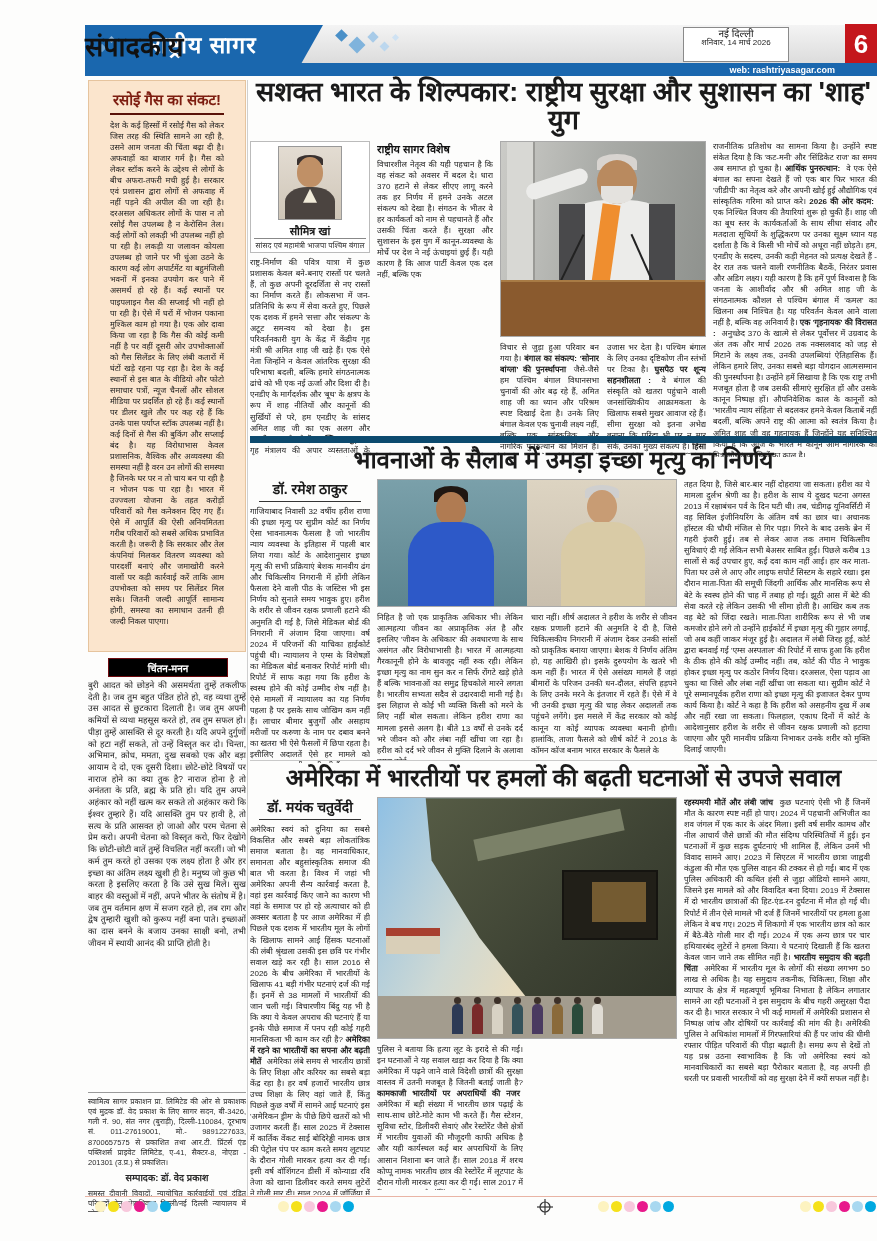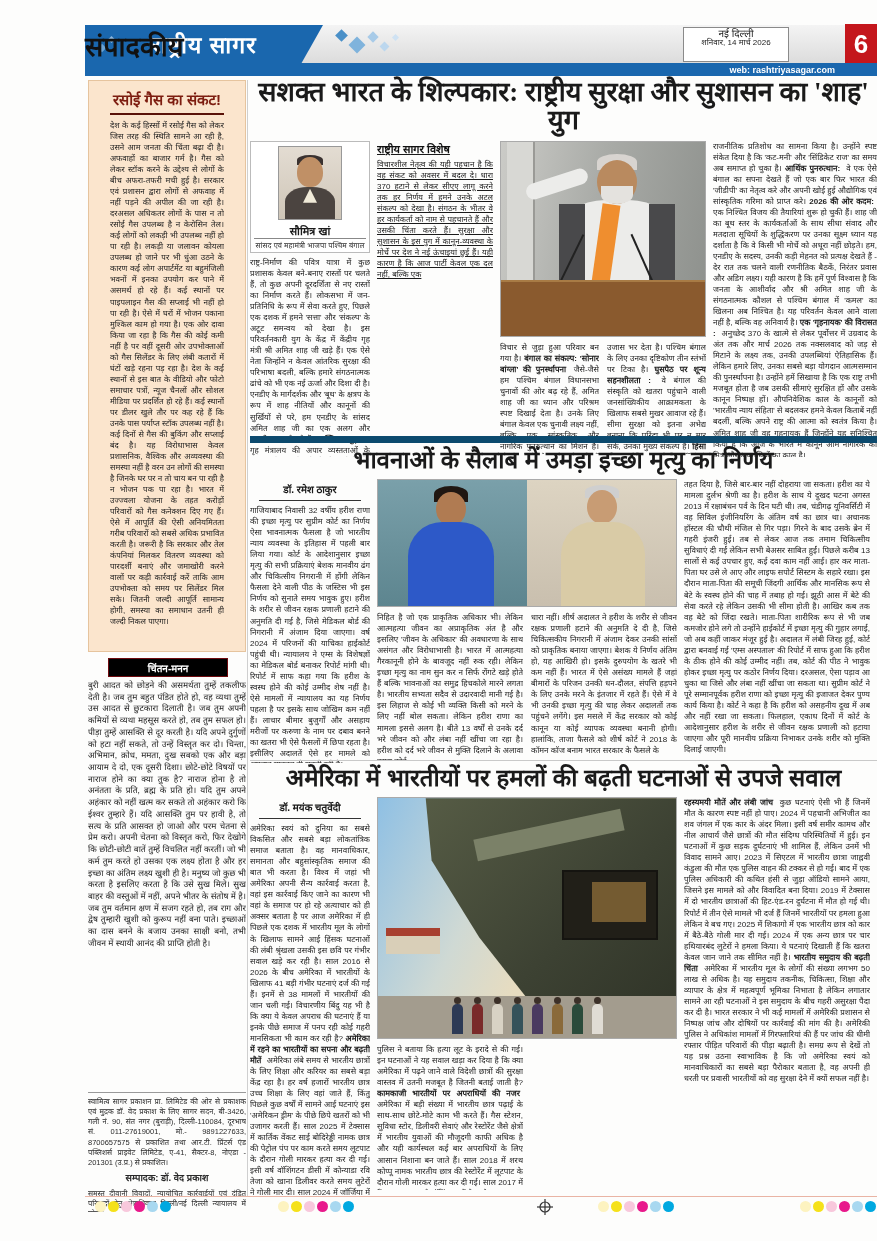--- a/index.html
+++ b/index.html
@@ -50,42 +50,42 @@
                margin-bottom:8px;}
   .imprint{position:absolute;left:88px;top:1092px;width:158px;height:120px;border-top:1px solid #999;
            padding-top:4px;box-sizing:border-box;font-size:7.5px;line-height:1.35;
            text-align:justify;color:#2a2a2a;}
   .editor-line{font-size:9.5px;font-weight:bold;text-align:center;margin:4px 0;}
   
   .article{position:absolute;left:250px;width:627px;}
   .a1{top:78px;height:356px;}
   .a2{top:436px;height:322px;border-top:7px solid #0c4a6e;}
   .a3{top:760px;height:436px;border-top:1px solid #c9c9c9;}
-  .headline1{font-size:27px;font-weight:bold;text-align:center;line-height:1.05;margin:0 0 6px;font-family:Liberation Serif, serif;}
+  .headline1{font-size:27px;font-weight:bold;text-align:center;line-height:1.05;margin:0 0 6px;}
   .headline2{font-size:24px;font-weight:bold;text-align:center;line-height:1.05;margin:4px 0 7px;}
   .cols{display:flex;gap:7px;}
   .colN{box-sizing:border-box;}
   .author-box{border:1px solid #bbb;background:#fff;padding:4px 3px 2px;text-align:center;
               margin-bottom:4px;}
   .author-photo{width:62px;height:72px;margin:0 auto 3px;border:1px solid #999;position:relative;
                 background:linear-gradient(#e3dcd2,#cfc6b8);overflow:hidden;}
   .ap-head{position:absolute;left:18px;top:10px;width:26px;height:30px;border-radius:50% 50% 45% 45%;
            background:#c09066;}
   .ap-hair{position:absolute;left:18px;top:8px;width:26px;height:10px;border-radius:50% 50% 0 0;
            background:#3a3230;}
   .ap-body{position:absolute;left:6px;top:40px;width:50px;height:32px;border-radius:45% 45% 0 0;
            background:#4b4440;}
   .ap-shirt{position:absolute;left:24px;top:42px;width:14px;height:14px;background:#f0ead8;
             clip-path:polygon(50% 0,100% 100%,0 100%);}
   .author-name{font-size:11px;font-weight:bold;margin:0 0;}
   .author-role{font-size:7.5px;color:#333;line-height:1.25;border-top:1px solid #888;
                padding-top:2px;}
   .tag{font-size:11px;font-weight:bold;color:#111;margin-bottom:3px;}
   .byline{text-align:center;margin-bottom:4px;}
-  .byline .by-name{font-size:10px;font-weight:bold;text-align:right;}
+  .byline .by-name{font-size:14px;font-weight:bold;text-align:right;}
   .byline .by-rule{height:1px;background:#333;width:85%;margin:3px auto 0;}
   .under-cols{display:flex;gap:8px;margin-top:5px;}
   
   .ph{position:relative;overflow:hidden;border:1px solid #aaa;box-sizing:border-box;}
   
   .shah{width:206px;height:196px;background:linear-gradient(100deg,#cbcbc7,#a9aba7 45%,#8d908c);}
   .shah .pillar{position:absolute;left:6px;top:0;width:26px;height:140px;background:#d8d8d4;
                 border-right:2px solid #9a9a96;}
   .shah .head{position:absolute;left:96px;top:18px;width:40px;height:44px;border-radius:50%;
               background:#b98a5f;}
@@ -209,21 +209,21 @@
           <div class="author-role">सांसद एवं महामंत्री भाजपा पश्चिम बंगाल</div>
         </div>
         <div class="jtext">
           <span>राष्ट्र-निर्माण की पवित्र यात्रा में कुछ प्रशासक केवल बने-बनाए रास्तों पर चलते हैं, तो कुछ अपनी दूरदर्शिता से नए रास्तों का निर्माण करते हैं। लोकसभा में जन-प्रतिनिधि के रूप में सेवा करते हुए, पिछले एक दशक में हमने 'सत्ता' और 'संकल्प' के अटूट समन्वय को देखा है। इस परिवर्तनकारी युग के केंद्र में केंद्रीय गृह मंत्री श्री अमित शाह जी खड़े हैं। एक ऐसे नेता जिन्होंने न केवल आंतरिक सुरक्षा की परिभाषा बदली, बल्कि हमारे संगठनात्मक ढांचे को भी एक नई ऊर्जा और दिशा दी है। एनडीए के मार्गदर्शक और 'बूथ' के क्षत्रप के रूप में शाह नीतियों और कानूनों की सुर्खियों से परे, हम एनडीए के सांसद अमित शाह जी का एक अलग और आत्मीय रूप देखते हैं।</span>
           <b class="sub">व्यक्तिगत जुड़ाव:</b>
           <span>गृह मंत्रालय की अपार व्यस्तताओं के बावजूद वे हर प्रदेश के निर्वाचन क्षेत्रों और बूथ स्तर के कार्यकर्ताओं से सीधा संवाद रखते हैं। हमारे लिए वे केवल एक राजनेता नहीं, बल्कि कार्यकर्ताओं के अभिभावक हैं।</span>
           
           
         </div>
       </div>
-      <div class="colN clip" style="width:116px;height:316px;text-decoration:underline;">
+      <div class="colN clip" style="width:116px;height:316px;">
         <div class="tag">राष्ट्रीय सागर विशेष</div>
         <div class="jtext">विचारशील नेतृत्व की यही पहचान है कि वह संकट को अवसर में बदल दे। धारा 370 हटाने से लेकर सीएए लागू करने तक हर निर्णय में हमने उनके अटल संकल्प को देखा है। संगठन के भीतर वे हर कार्यकर्ता को नाम से पहचानते हैं और उसकी चिंता करते हैं। सुरक्षा और सुशासन के इस युग में कानून-व्यवस्था के मोर्चे पर देश ने नई ऊंचाइयां छुई हैं। यही कारण है कि आज पार्टी केवल एक दल नहीं, बल्कि एक</div>
       </div>
       <div class="colN" style="width:206px;">
         <div class="ph shah">
           <div class="pillar"></div>
           <div class="arm"></div>
           <div class="body"></div>
           <div class="jacket-l"></div>
           <div class="jacket-r"></div>

